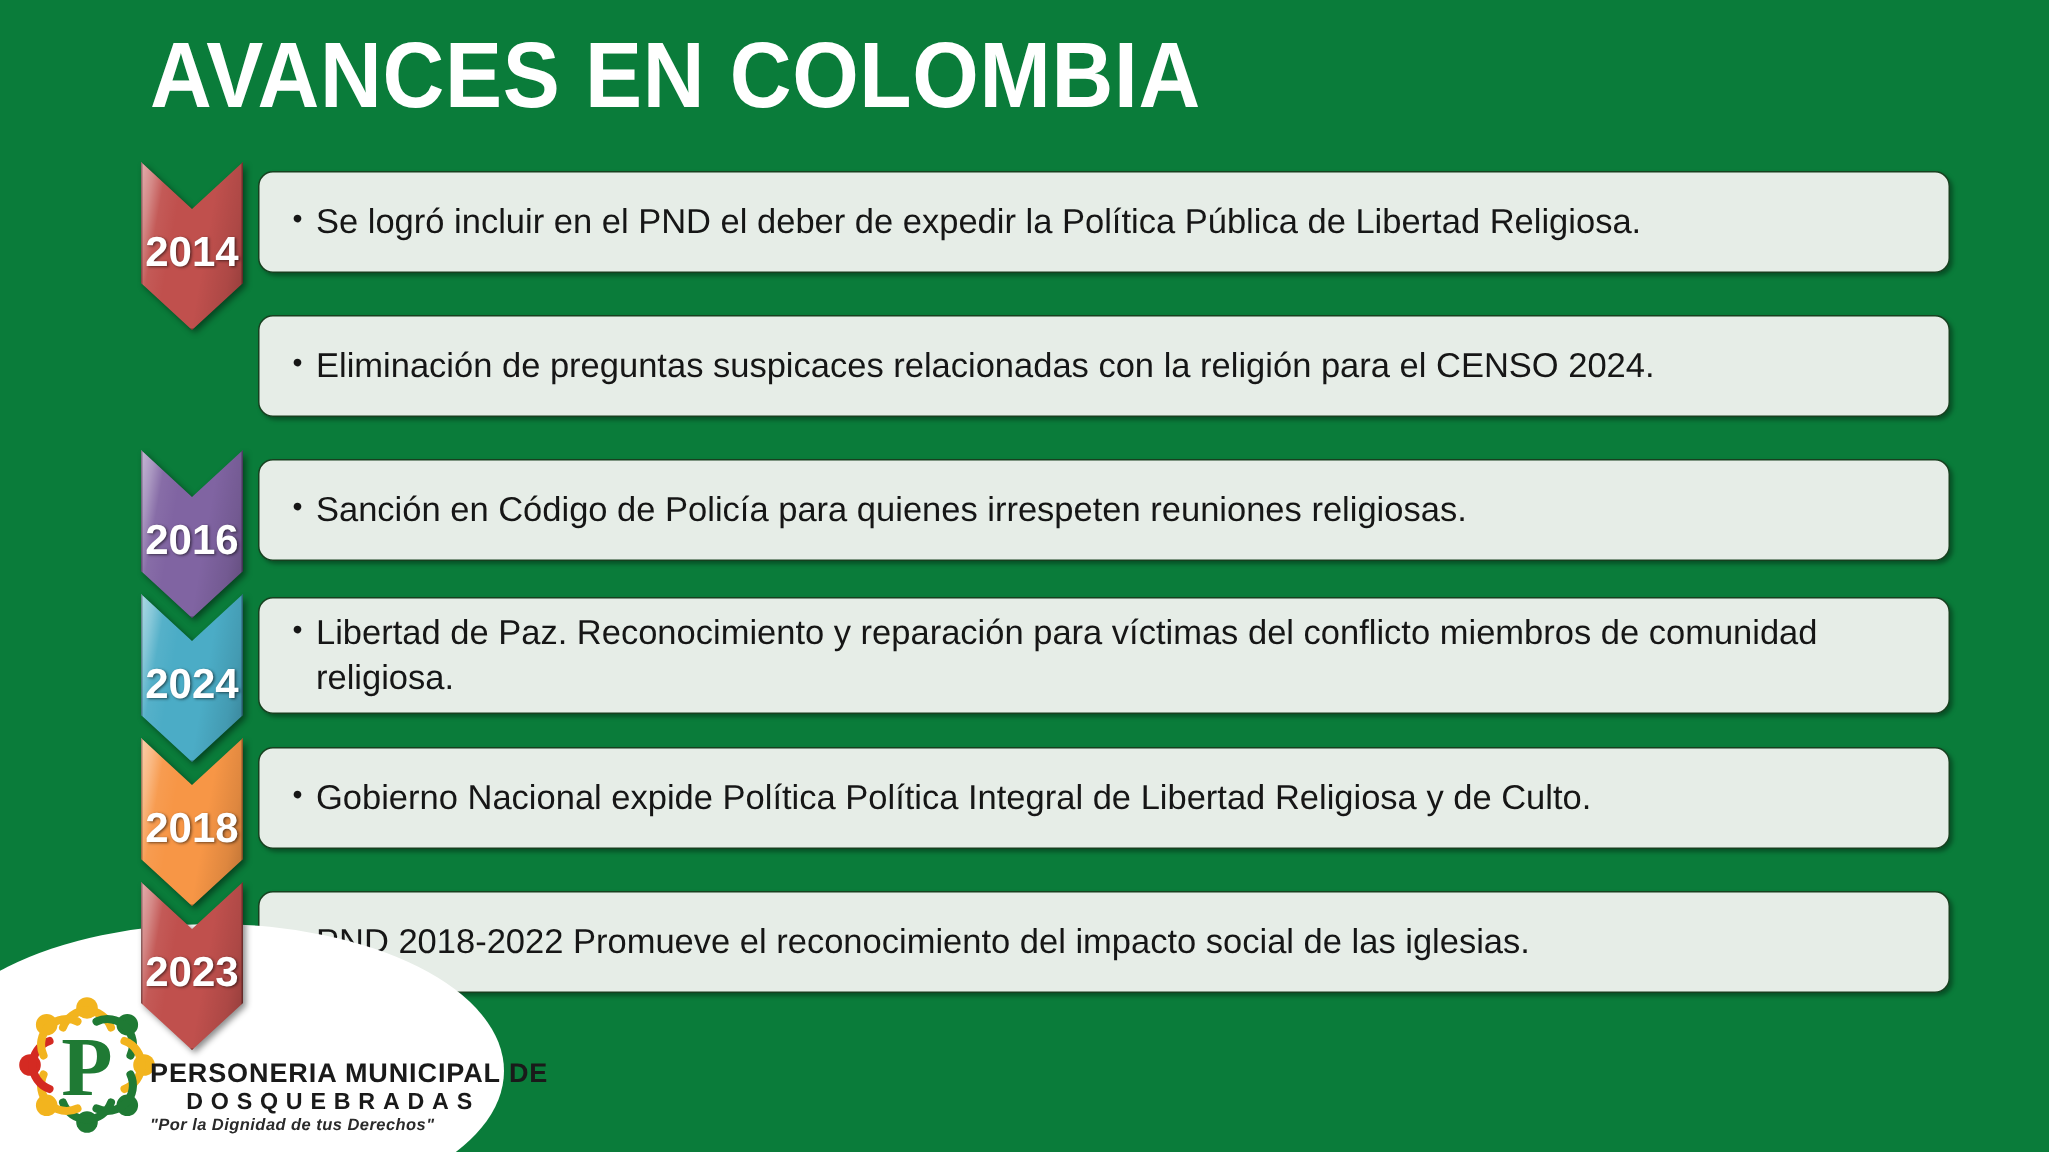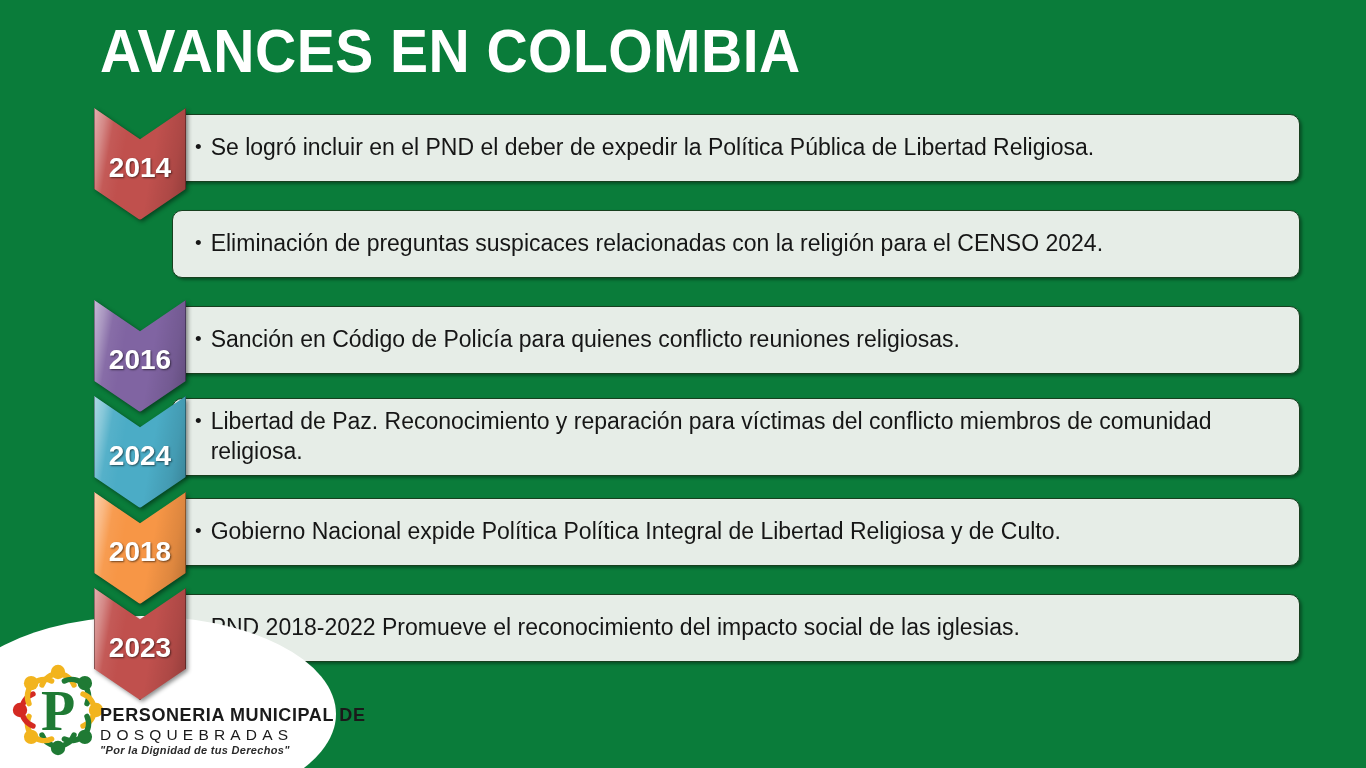--- a/index.html
+++ b/index.html
@@ -33,21 +33,21 @@
   }
   .tl-row{
     position:relative;
     height:96px;
   }
 
   
   .chev-wrap{
     position:absolute;
     left:94px; top:0;
-    width:92px; height:112px;
+    width:68px; height:112px;
     z-index:5;
     filter:drop-shadow(2px 2px 2px rgba(0,0,0,0.45));
   }
   .chev{
     position:absolute;
     inset:0;
     clip-path:polygon(0% 0%, 50% 28%, 100% 0%, 100% 72%, 50% 100%, 0% 72%);
   }
   .chev-base{
     position:absolute; inset:0;
@@ -140,24 +140,25 @@
   }
   .logo-l1{
     font-size:18px;
     font-weight:bold;
     letter-spacing:0.6px;
     white-space:nowrap;
     line-height:1.12;
   }
   .logo-l2{
     font-size:15.5px;
-    font-weight:normal;
+    font-weight:bold;
     letter-spacing:5.2px;
     white-space:nowrap;
     line-height:1.12;
+    text-align:right;
   }
   .logo-l3{
     font-size:11px;
     font-style:italic;
     font-weight:bold;
     letter-spacing:0.3px;
     white-space:nowrap;
     margin-top:1px;
     color:#2a2a2a;
   }
@@ -197,21 +198,21 @@
         <div class="chev">
           <div class="chev-base" style="background: rgb(128, 100, 162);"></div>
           <div class="chev-gloss"></div>
           <div class="chev-edge"></div>
         </div>
         <div class="chev-year">2016</div>
       </div>
       <div class="tl-box">
         <div class="tl-text">
           <span class="bullet">•</span>
-          <span>Sanción en Código de Policía para quienes conflicto reuniones religiosas.</span>
+          <span>Sanción en Código de Policía para quienes irrespeten reuniones religiosas.</span>
         </div>
       </div>
     </div>
     <div class="tl-row">
       <div class="chev-wrap">
         <div class="chev">
           <div class="chev-base" style="background: rgb(75, 172, 198);"></div>
           <div class="chev-gloss"></div>
           <div class="chev-edge"></div>
         </div>

